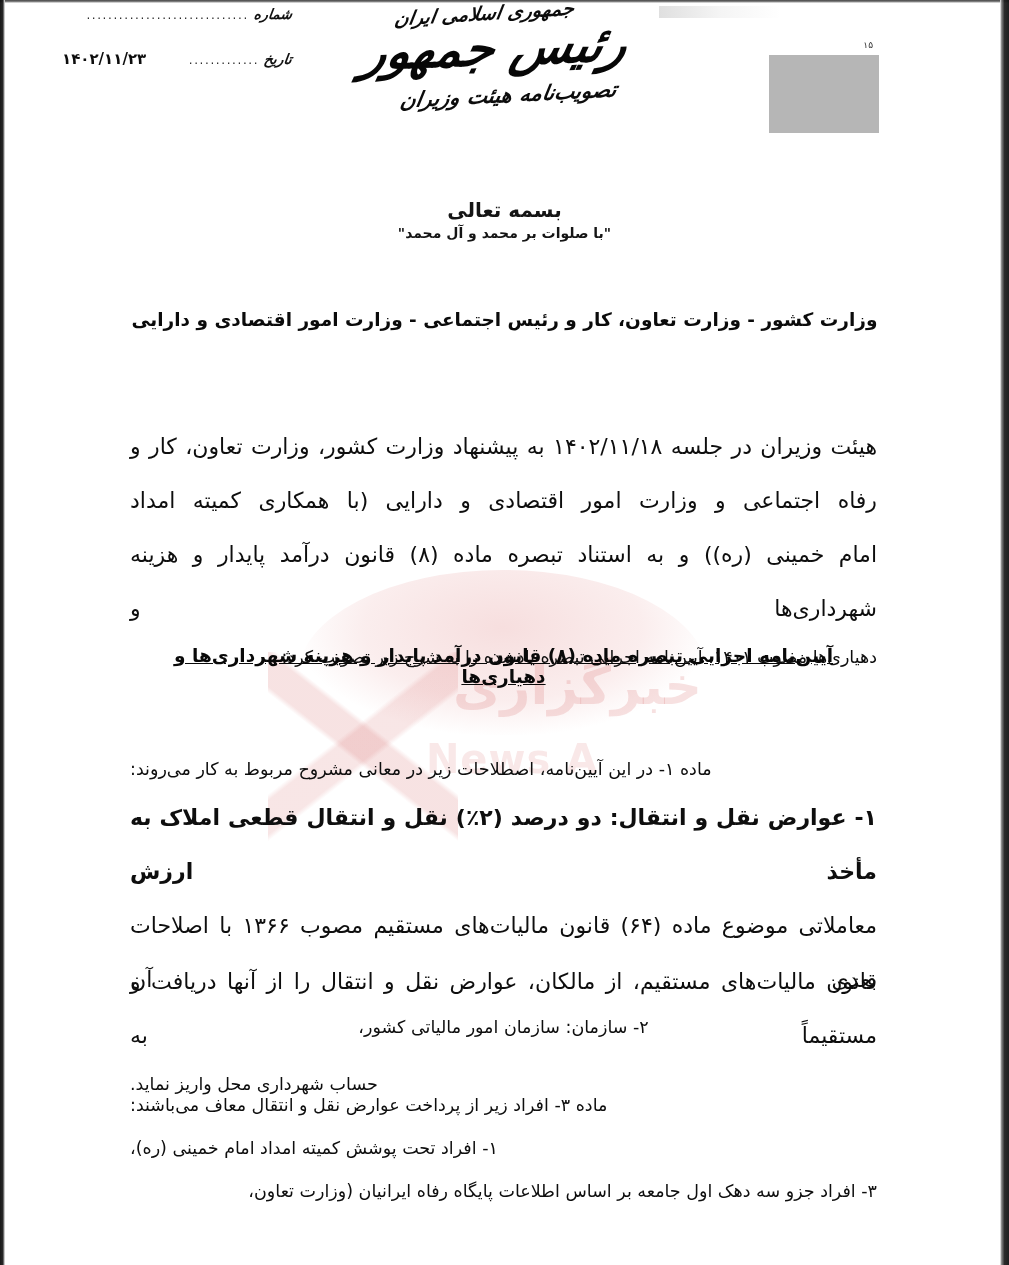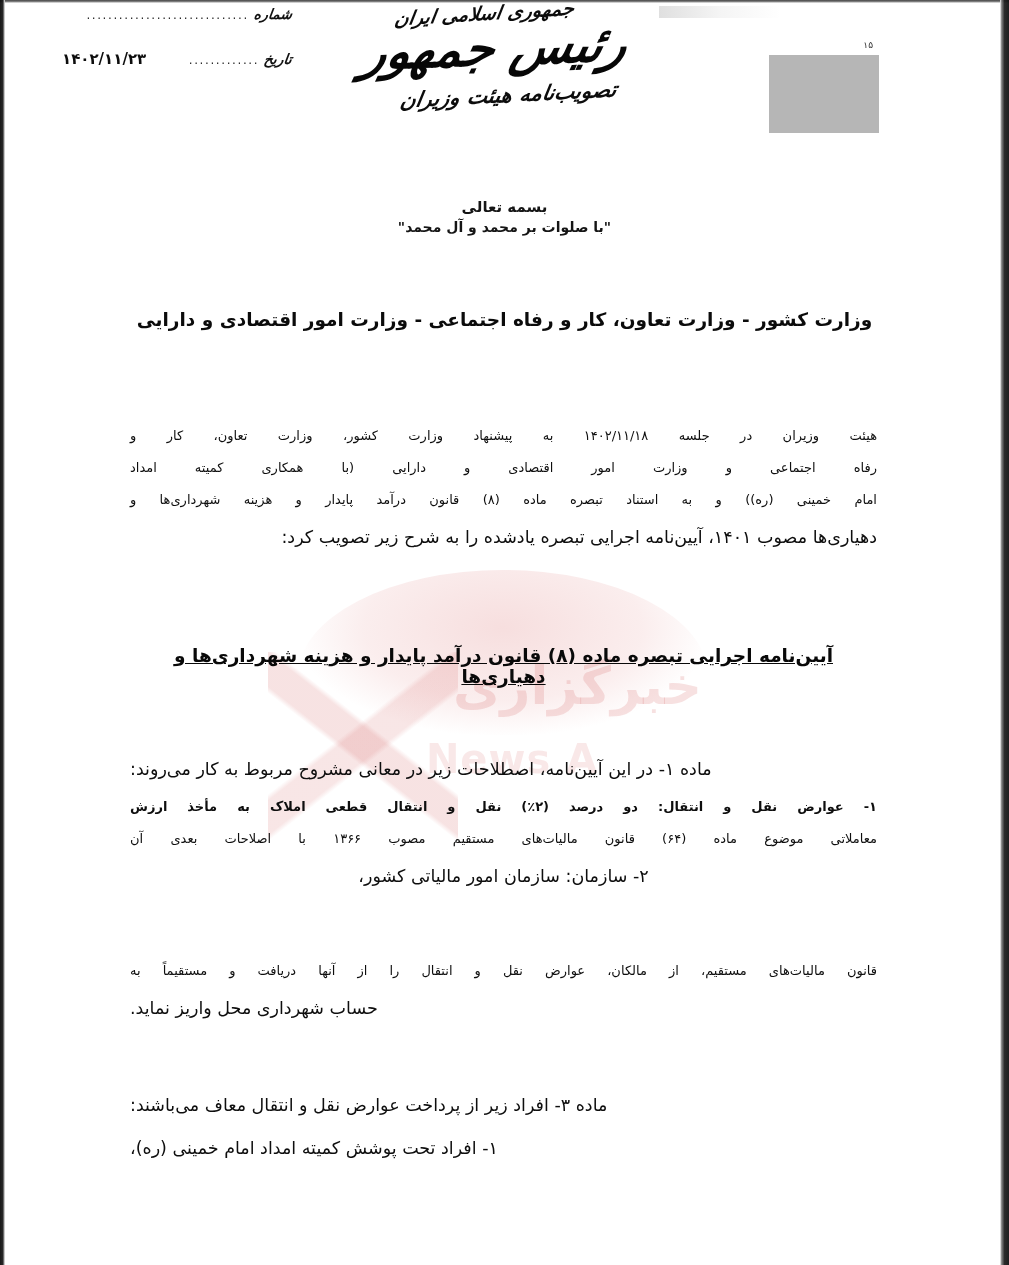--- a/index.html
+++ b/index.html
@@ -204,21 +204,21 @@
   }
 
   
   .invocation {
     position: absolute;
     top: 198px;
     left: 0; right: 0;
     text-align: center;
   }
   .inv-line1 {
-    font-size: 15px;
+    font-size: 20px;
     color: #151515;
     font-weight: 600;
     margin-bottom: 3px;
   }
   .inv-line2 {
     font-size: 14px;
     color: #151515;
     font-weight: 600;
   }
 
@@ -240,21 +240,21 @@
 
   
   .body-block {
     position: absolute;
     left: 130px;
     right: 132px;
   }
   .p-justify {
     text-align: justify;
     text-align-last: justify;
-    font-size: 13px;
+    font-size: 22px;
     line-height: 2.45;
     color: #0e0e0e;
     letter-spacing: -.1px;
   }
   .p-justify-last-right {
     text-align: justify;
     text-align-last: right;
     font-size: 17.5px;
     line-height: 2.45;
     color: #0e0e0e;
@@ -319,21 +319,21 @@
 
     <div class="page-number">۱۵</div>
     <div class="redaction-box"></div>
 
     <div class="invocation">
       <div class="inv-line1">بسمه تعالی</div>
       <div class="inv-line2">"با صلوات بر محمد و آل محمد"</div>
     </div>
 
     <div class="recipients">
-      <div>وزارت کشور - وزارت تعاون، کار و رفاه اجتماعی - وزارت امور اقتصادی و دارایی</div>
+      <div>وزارت کشور - وزارت تعاون، کار و رئیس اجتماعی - وزارت امور اقتصادی و دارایی</div>
     </div>
 
     <div class="body-block" style="top:420px;">
       <div class="p-justify">هیئت وزیران در جلسه ۱۴۰۲/۱۱/۱۸ به پیشنهاد وزارت کشور، وزارت تعاون، کار و</div>
       <div class="p-justify">رفاه اجتماعی و وزارت امور اقتصادی و دارایی (با همکاری کمیته امداد</div>
       <div class="p-justify">امام خمینی (ره)) و به استناد تبصره ماده (۸) قانون درآمد پایدار و هزینه شهرداری‌ها و</div>
       <div class="p-justify-last-right">دهیاری‌ها مصوب ۱۴۰۱، آیین‌نامه اجرایی تبصره یادشده را به شرح زیر تصویب کرد:</div>
     </div>
 
     <div class="body-block" style="top:645px;">
@@ -348,20 +348,21 @@
     </div>
 
     <div class="body-block" style="top:955px;">
       <div class="p-justify">قانون مالیات‌های مستقیم، از مالکان، عوارض نقل و انتقال را از آنها دریافت و مستقیماً به</div>
       <div class="p-left-aligned">حساب شهرداری محل واریز نماید.</div>
     </div>
 
     <div class="body-block" style="top:1084px;">
       <div class="p-left-aligned">ماده ۳- افراد زیر از پرداخت عوارض نقل و انتقال معاف می‌باشند:</div>
       <div class="p-left-aligned">۱- افراد تحت پوشش کمیته امداد امام خمینی (ره)،</div>
+      <div class="p-justify-last-right">۳- افراد جزو سه دهک اول جامعه بر اساس اطلاعات پایگاه رفاه ایرانیان (وزارت تعاون،</div>
     </div>
 
   </div>
 
   <div class="scan-edge-top"></div>
   <div class="scan-edge-left"></div>
   <div class="scan-edge-right"></div>
 
 </div>
 

